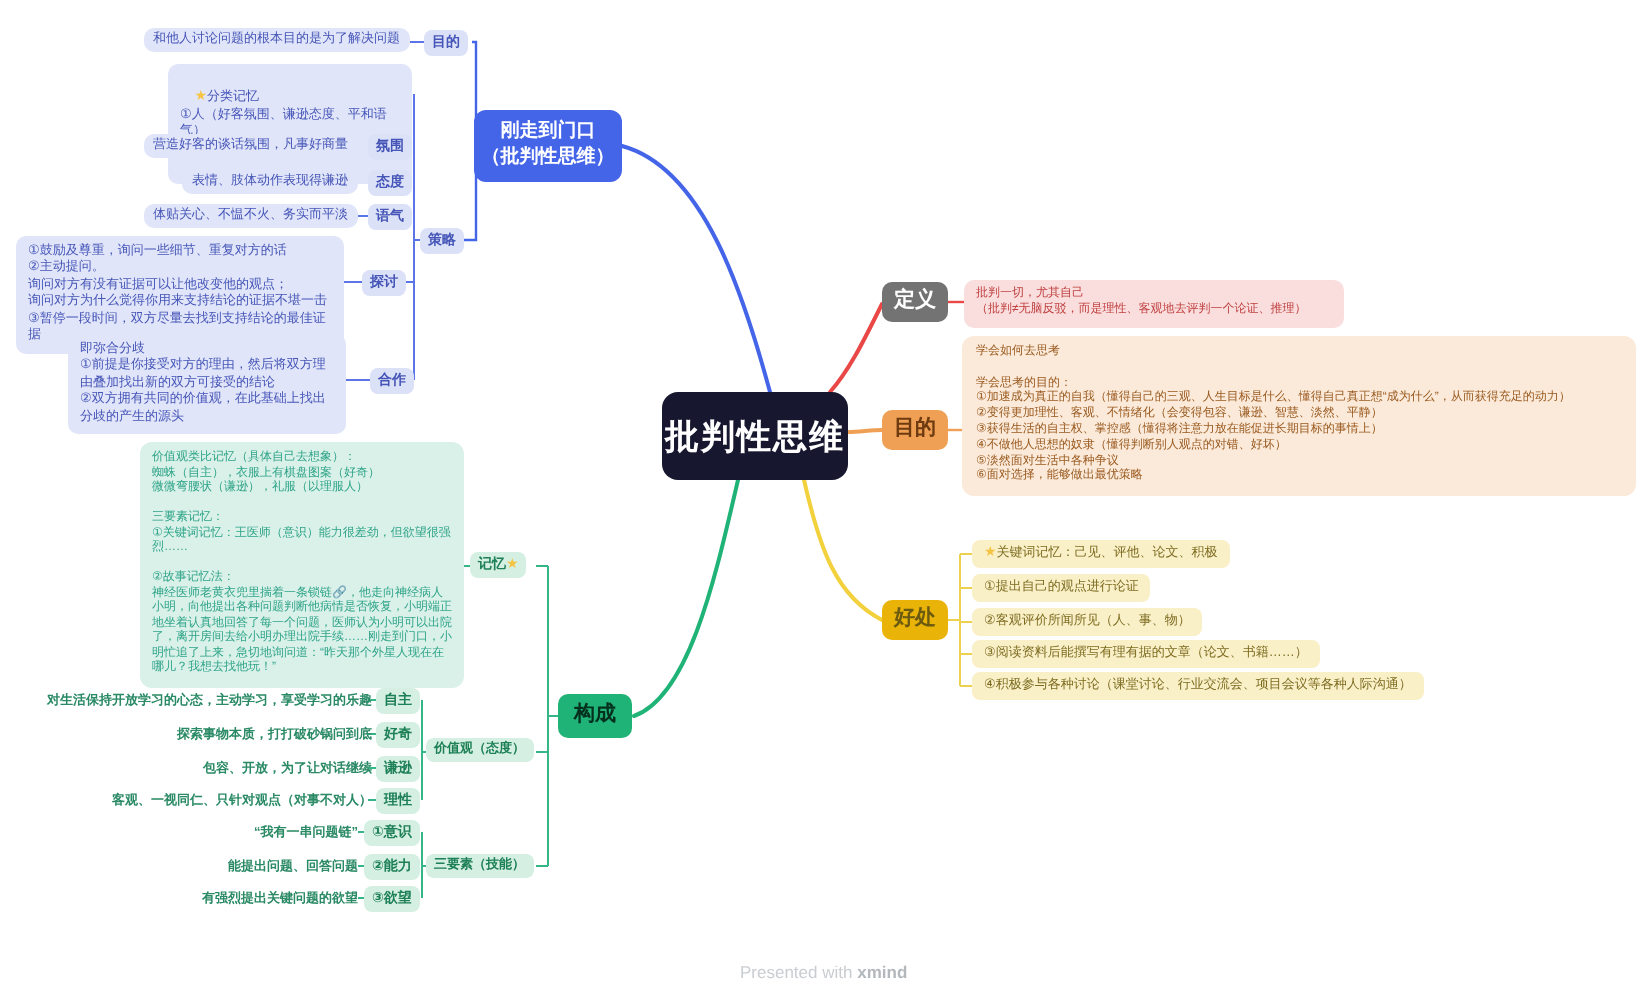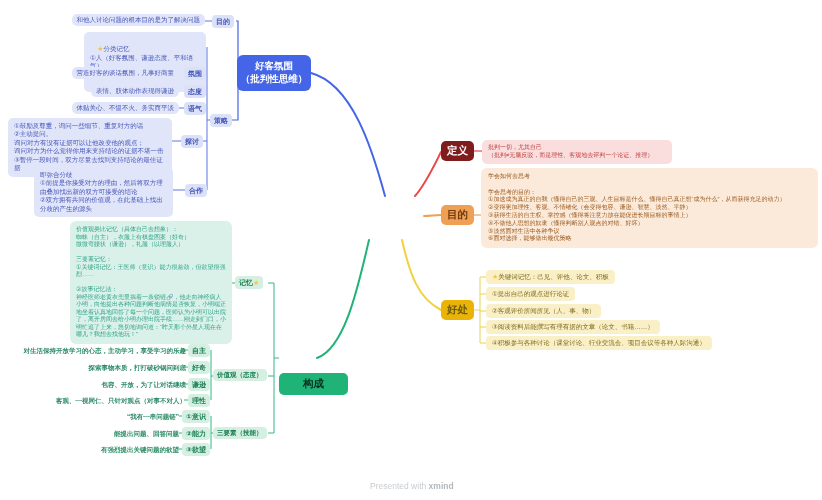--- a/index.html
+++ b/index.html
@@ -16,24 +16,24 @@
   .main-box{border-radius:6px;color:#fff;font-weight:bold;text-align:center;
             display:flex;flex-direction:column;justify-content:center;}
   .sustain{background:#4565e8;width:74px;height:36px;font-size:9.5px;line-height:1.35;}
   
   .central{background:#17172f;color:#fff;width:93px;height:44px;border-radius:8px;
            display:flex;align-items:center;justify-content:center;
            font-size:17px;font-weight:bold;letter-spacing:1px;}
   
   .branch-label{border-radius:5px;padding:3px 6px;font-size:10.5px;font-weight:bold;
                 line-height:1.3;white-space:nowrap;}
-  .def-l{background:#7f1d1d;color:#fff;}
+  .def-l{background:#737373;color:#fff;}
   .pur-l{background:#efa054;color:#6e3a10;}
   .ben-l{background:#eab308;color:#6b5a10;}
-  .comp-l{background:#1fb377;color:#06301e;padding:4px 24px;margin-top:26px;}
+  .comp-l{background:#1fb377;color:#06301e;padding:4px 8px;}
   .def-note{background:#fadede;color:#c04040;border-radius:5px;padding:4px 6px;
             font-size:6px;line-height:1.3;white-space:pre-wrap;}
   .pur-note{background:#fbead9;color:#9a5a20;border-radius:6px;padding:5px 7px;
             font-size:6px;line-height:1.3;white-space:pre-wrap;}
   .y-item{background:#faf0c8;color:#7d6c20;border-radius:4px;padding:3px 6px;
           font-size:6.5px;line-height:1.2;white-space:nowrap;}
   
   .g-pill{background:#d5efe2;color:#1e8057;border-radius:4px;padding:2px 4px;
           font-size:7px;line-height:1.3;font-weight:bold;white-space:nowrap;}
   .g-pill.sm{font-size:6.5px;}
@@ -65,23 +65,24 @@
     <path d="M474,151 H482" stroke="#ea4747" stroke-width="1.2" fill="none"></path>
     <path d="M474,215 H481" stroke="#efa054" stroke-width="1.2" fill="none"></path>
 
     <path d="M474,310 H480 M480,277 V343 M480,277 H486 M480,294 H486 M480,311 H486 M480,327 H486 M480,343 H486" stroke="#ecd04f" stroke-width="1" fill="none"></path>
 
     <path d="M279,358 H274 M274,283 V433 M274,283 H268 M274,376 H268 M274,433 H268 M232,283 H235" stroke="#35b687" stroke-width="1" fill="none"></path>
     <path d="M211,350 V400 M211,376 H213 M184,350 H188 M184,367 H188 M184,384 H188 M184,400 H188" stroke="#35b687" stroke-width="1" fill="none"></path>
     <path d="M211,416 V449 M211,433 H213 M179,416 H182 M179,433 H182 M179,449 H182" stroke="#35b687" stroke-width="1" fill="none"></path>
   </svg>
 
+  <div class="node central" style="left:331px;top:196px;">批判性思维</div>
 
   <div class="node main-box sustain" style="left:237px;top:55px;">
-    <span>好客氛围</span>
+    <span>刚走到门口</span>
     <span>（批判性思维）</span>
   </div>
 
   <div class="node b-note one" style="right:617px;top:14px;">和他人讨论问题的根本目的是为了解决问题</div>
   <div class="node b-pill" style="left:212px;top:15px;">目的</div>
 
   <div class="node b-note" style="left:84px;top:32px;width:122px;">
     <span class="star">★</span><span>分类记忆
 ①人（好客氛围、谦逊态度、平和语气）
 ②事（探讨、合作）</span>

